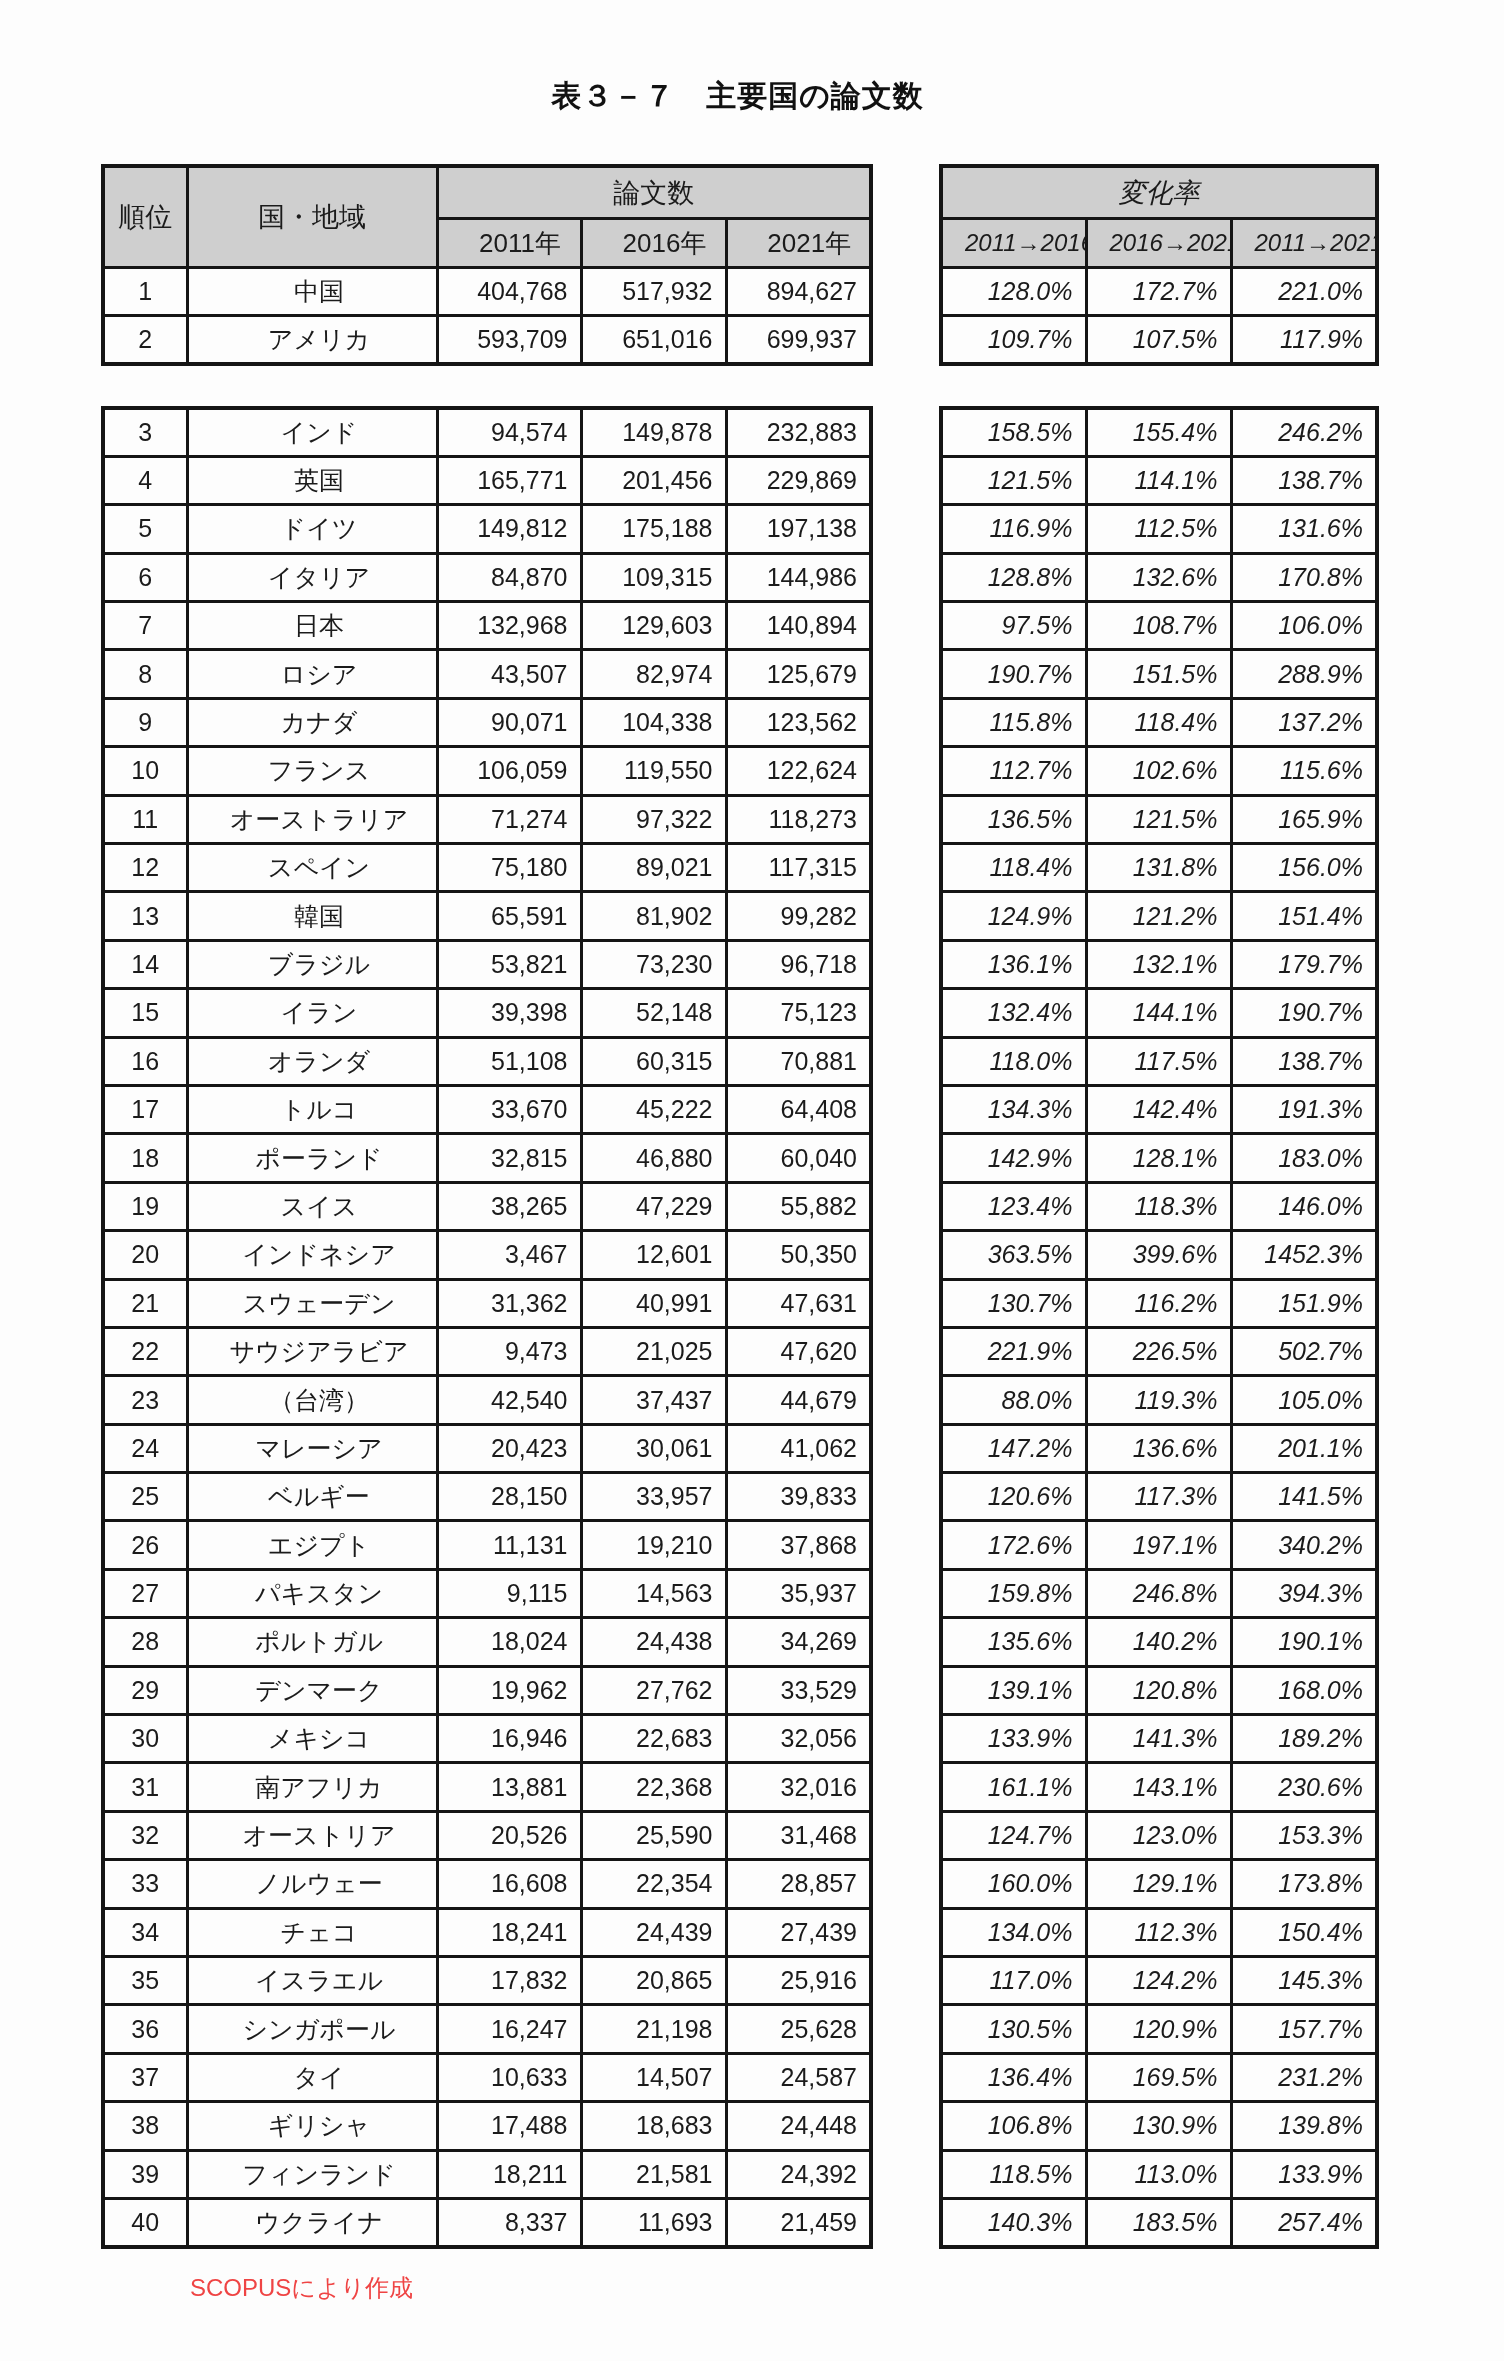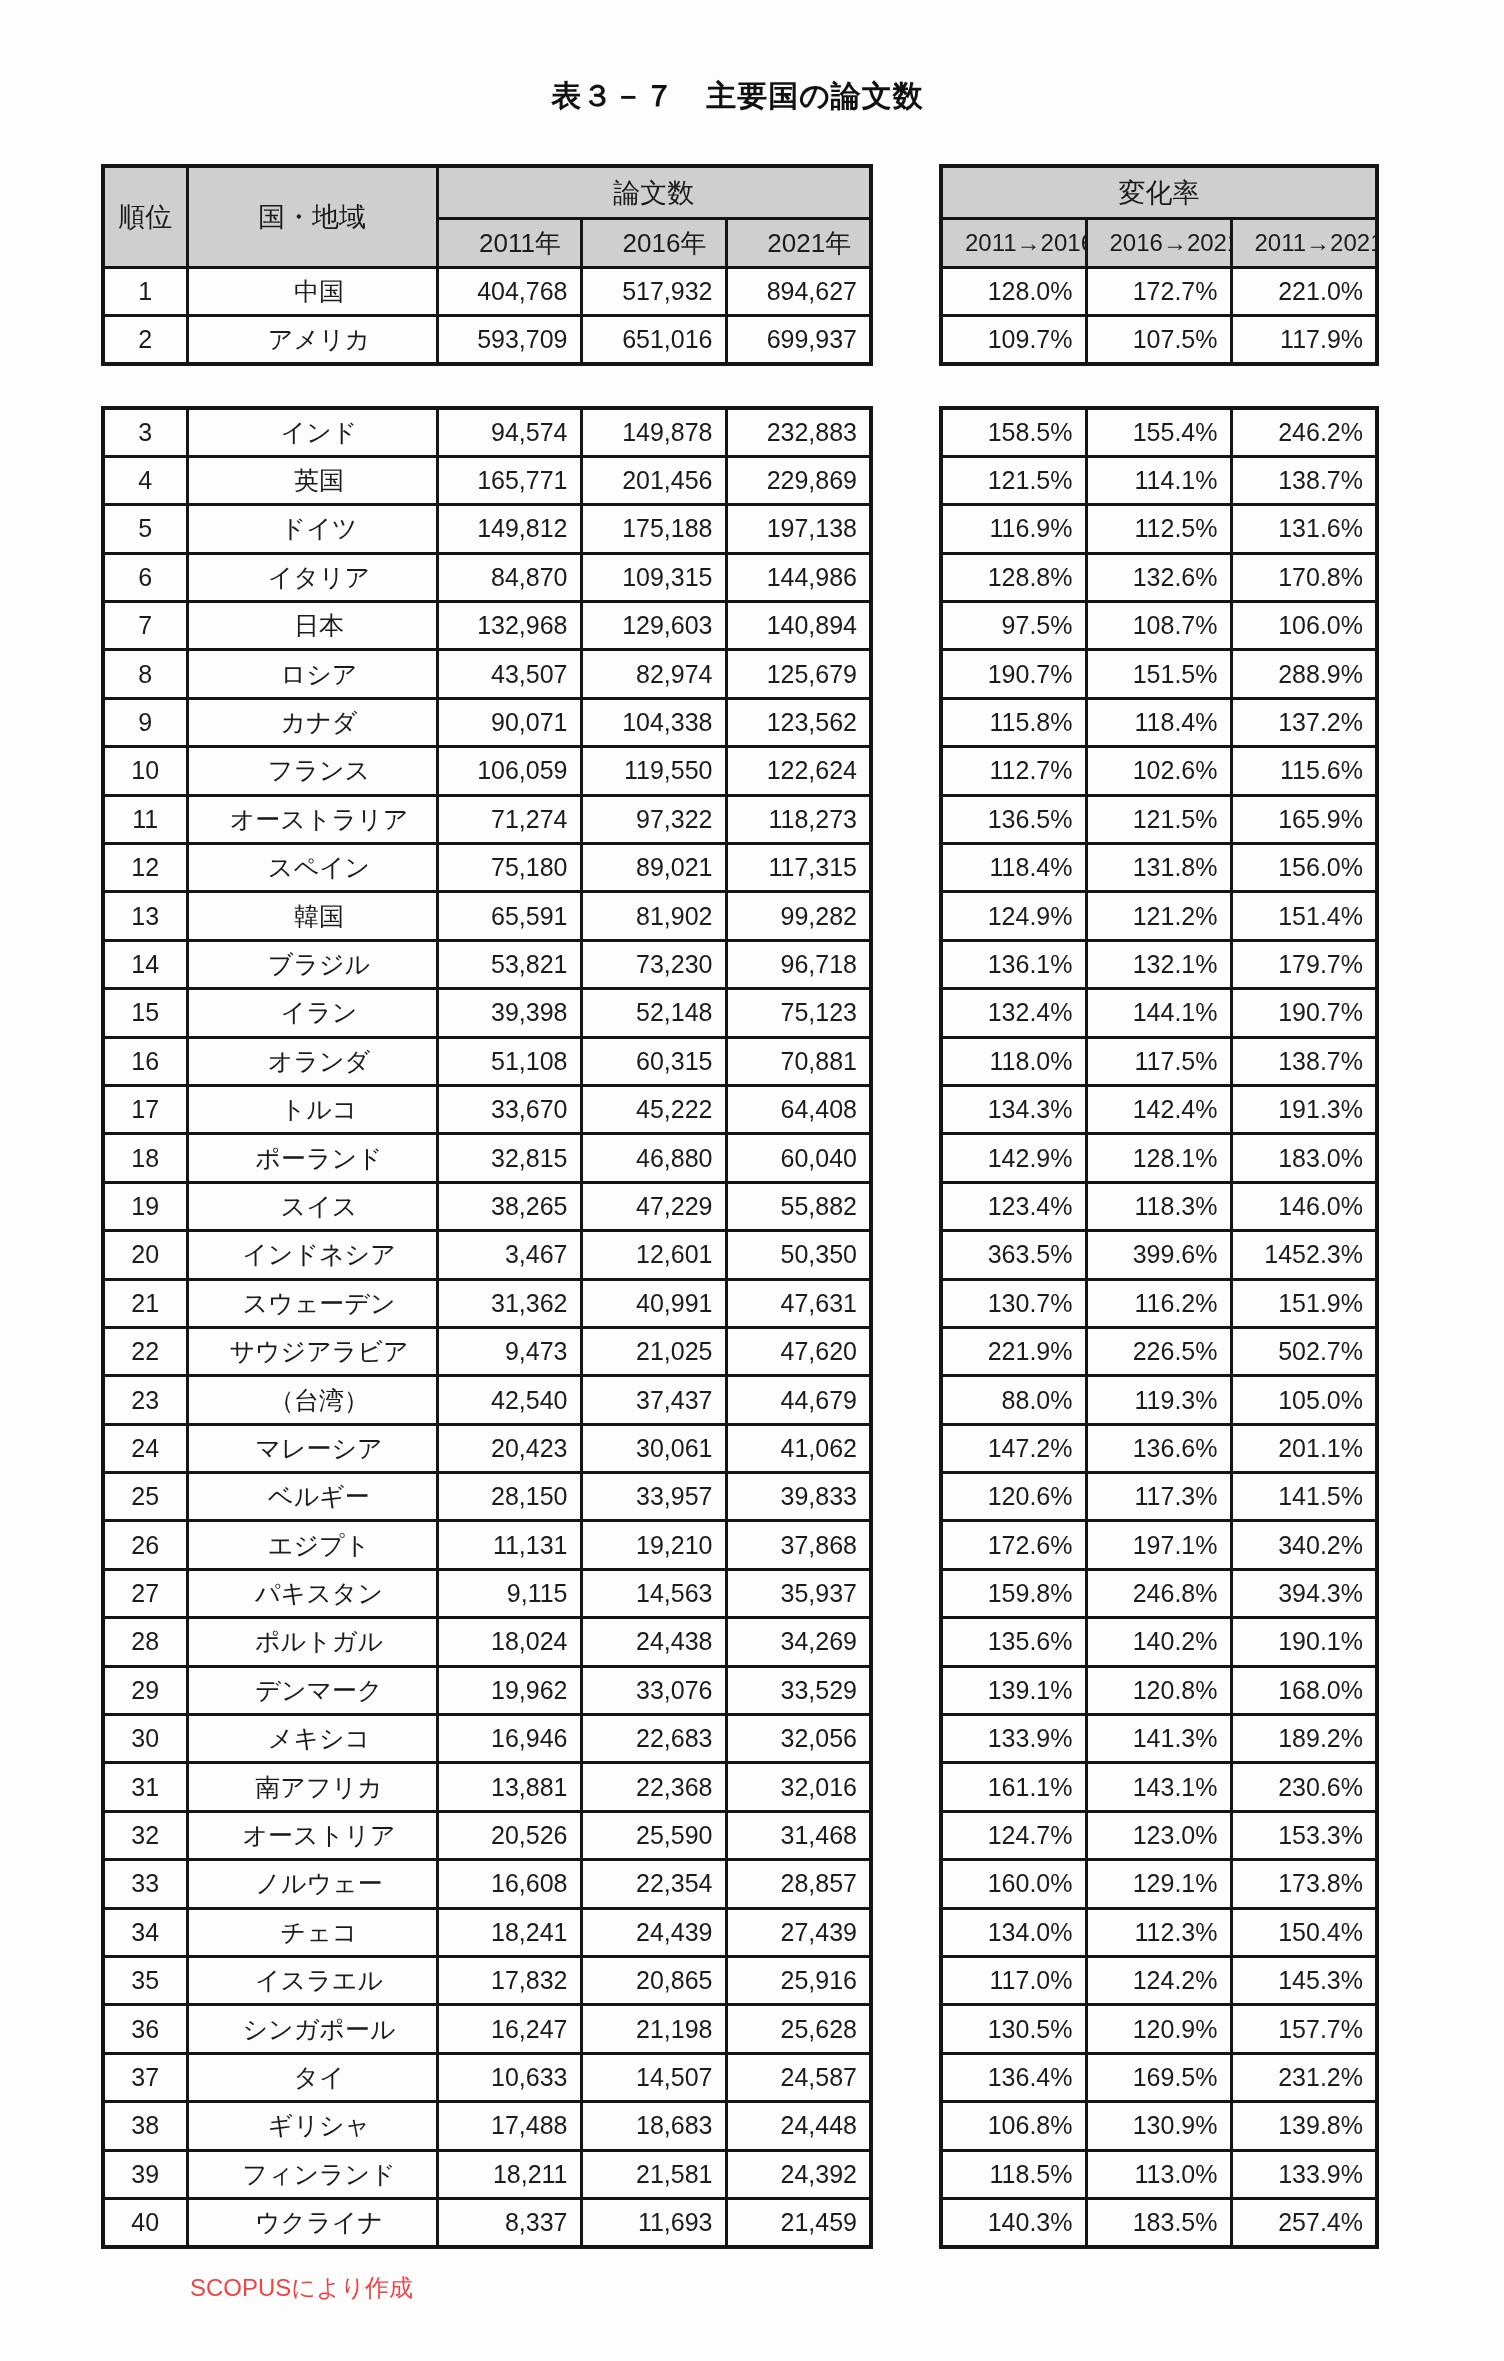--- a/index.html
+++ b/index.html
@@ -33,21 +33,21 @@
   .blockB { left: 939px; top: 164px; }
   .blockC { left: 101px; top: 406px; }
   .blockD { left: 939px; top: 406px; }
 
   table {
     border-collapse: collapse;
     table-layout: fixed;
     border: 4px solid #151515;
   }
   .t-left  { width: 768px; }
-  .t-right { width: 436px; }
+  .t-right { width: 436px; font-style: italic; }
   th, td {
     border: 3px solid #151515;
     padding: 0;
     font-size: 25px;
     font-weight: normal;
     overflow: hidden;
     white-space: nowrap;
     vertical-align: middle;
   }
   thead th {
@@ -372,21 +372,21 @@
             <td class="country">ポルトガル</td>
             <td class="num">18,024</td>
             <td class="num">24,438</td>
             <td class="num">34,269</td>
           </tr>
 
           <tr>
             <td class="rank">29</td>
             <td class="country">デンマーク</td>
             <td class="num">19,962</td>
-            <td class="num">33,076</td>
+            <td class="num">27,762</td>
             <td class="num">33,529</td>
           </tr>
 
           <tr>
             <td class="rank">30</td>
             <td class="country">メキシコ</td>
             <td class="num">16,946</td>
             <td class="num">22,683</td>
             <td class="num">32,056</td>
           </tr>

